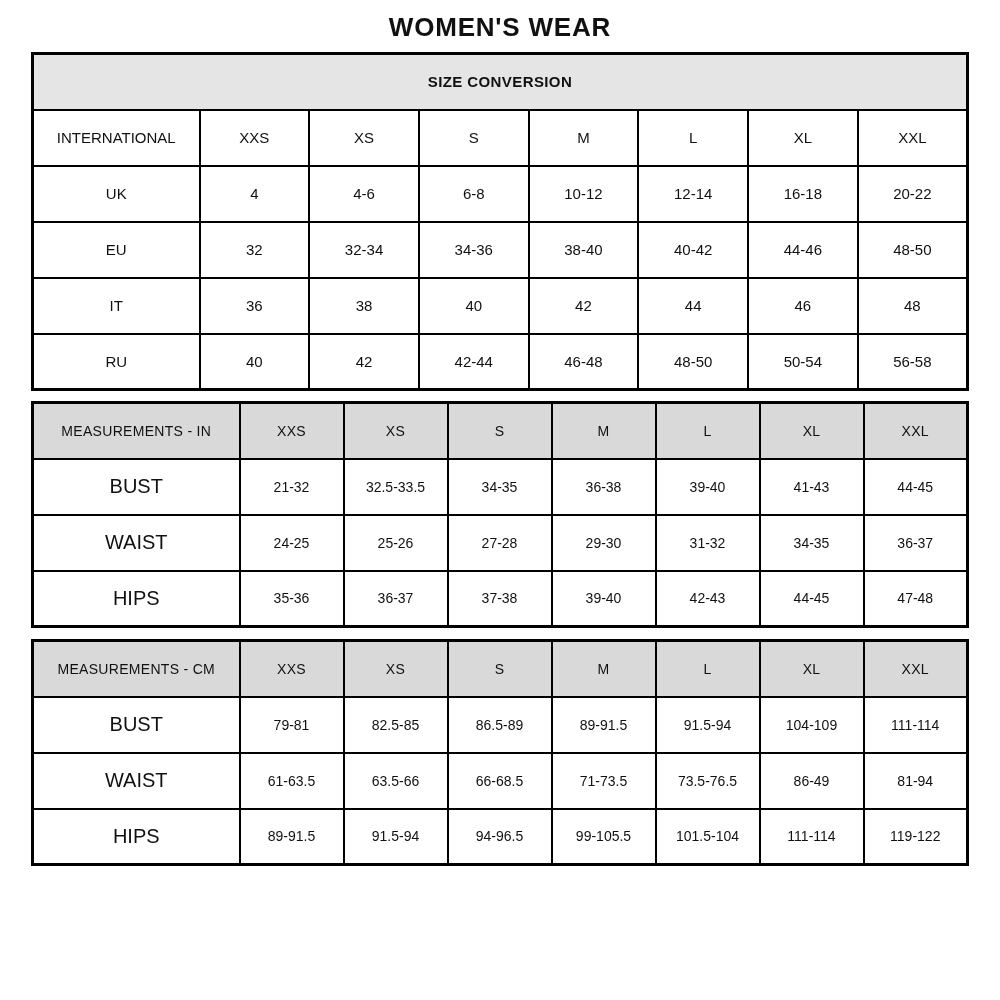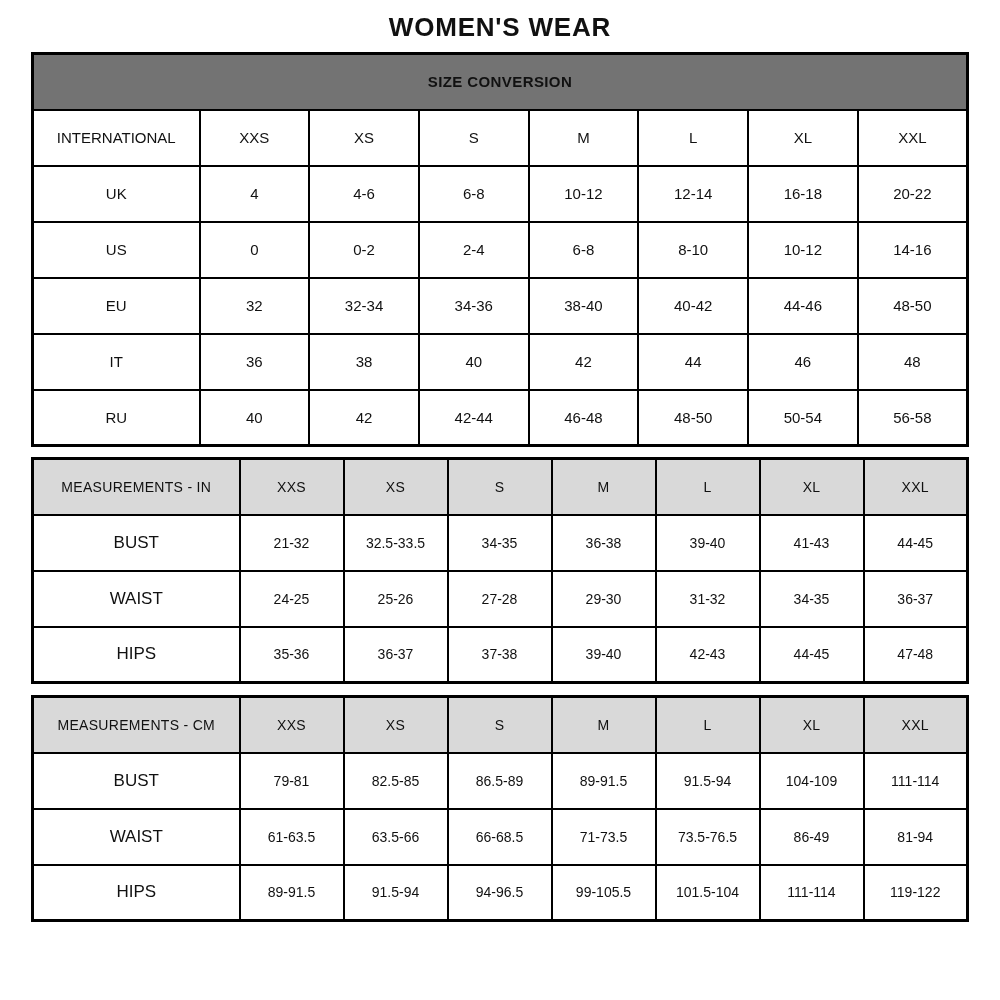--- a/index.html
+++ b/index.html
@@ -37,36 +37,36 @@
     background: #ffffff;
     overflow: hidden;
     white-space: nowrap;
   }
   .gap10 { height: 10px; }
   .gap12 { height: 11px; }
 
   
   .t1 col.c-first { width: 167px; }
   .t1 .band {
-    background: #737373;
+    background: #e5e5e5;
     font-weight: 700;
     letter-spacing: 0.4px;
     font-size: 15px;
   }
   .t1 .hdr td { font-weight: 400; border-radius: 16px; }
 
   
   .t23 col.c-first { width: 207px; }
   .t23 tr.hdr td {
     background: #d9d9d9;
     font-weight: 400;
     letter-spacing: 0.3px;
     font-size: 14px;
   }
-  .t23 td.rowlabel { font-size: 17px; }
+  .t23 td.rowlabel { font-size: 20px; }
   .t23 td.val { font-size: 14px; }
 </style>
 </head>
 <body>
 
 <div class="page">
 
   <div class="page-title">WOMEN'S WEAR</div>
 
   <table class="tbl t1">
@@ -96,30 +96,20 @@
     </tr>
     <tr>
       <td>UK</td>
       <td>4</td>
       <td>4-6</td>
       <td>6-8</td>
       <td>10-12</td>
       <td>12-14</td>
       <td>16-18</td>
       <td>20-22</td>
-    </tr>
-    <tr>
-      <td>US</td>
-      <td>0</td>
-      <td>0-2</td>
-      <td>2-4</td>
-      <td>6-8</td>
-      <td>8-10</td>
-      <td>10-12</td>
-      <td>14-16</td>
     </tr>
     <tr>
       <td>EU</td>
       <td>32</td>
       <td>32-34</td>
       <td>34-36</td>
       <td>38-40</td>
       <td>40-42</td>
       <td>44-46</td>
       <td>48-50</td>

